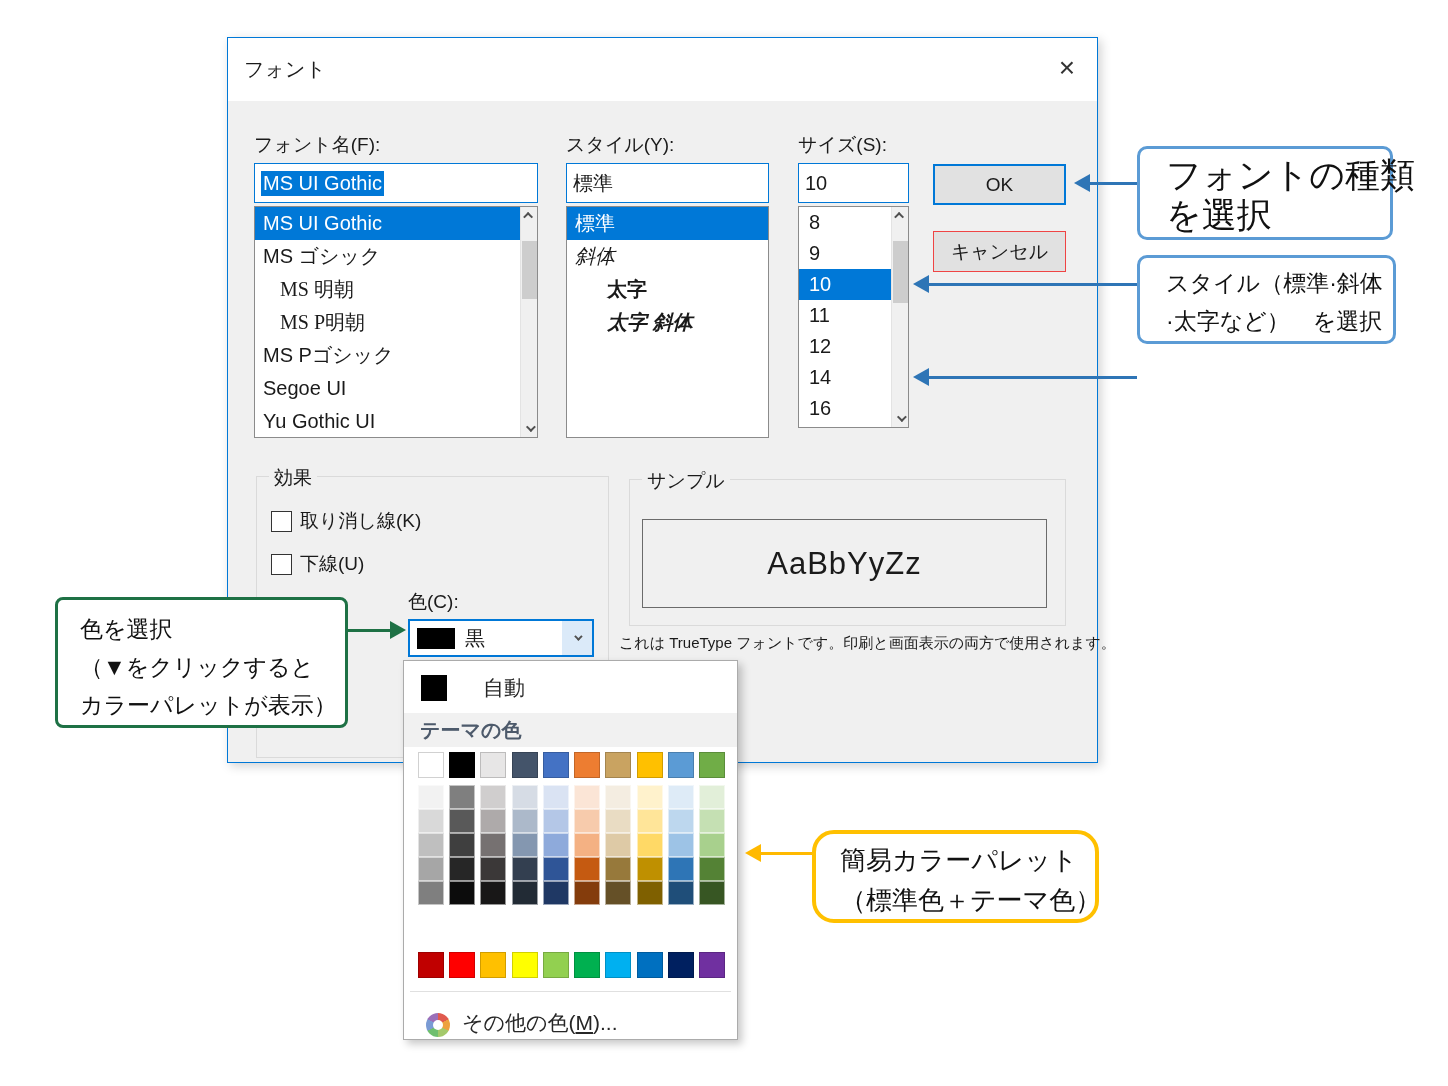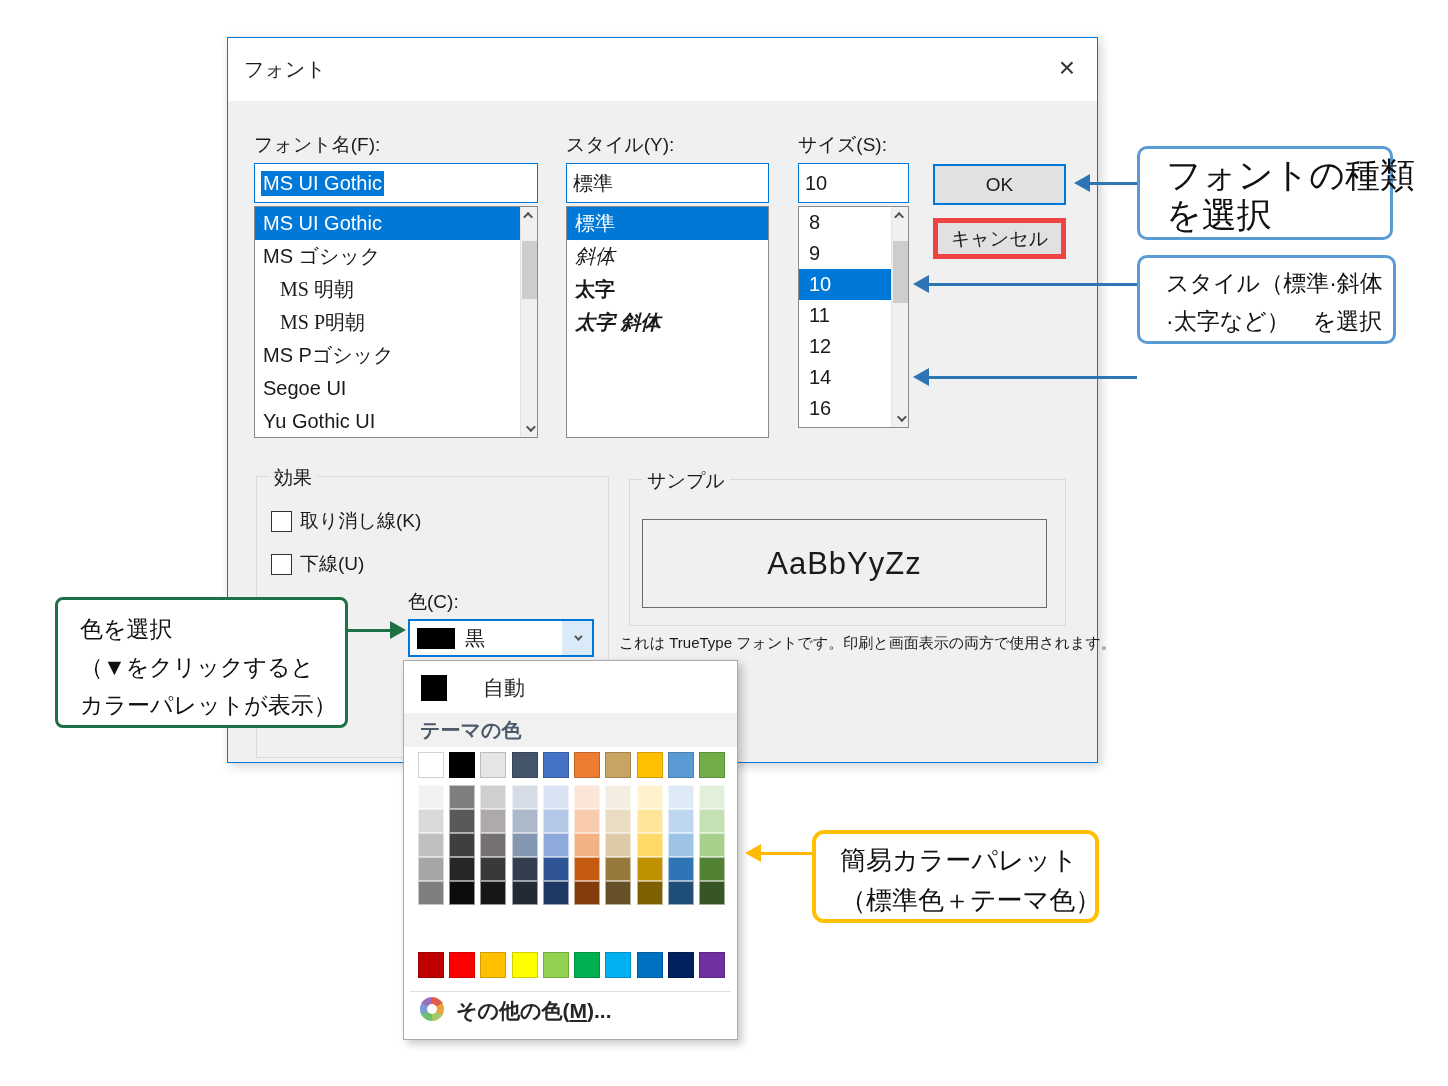--- a/index.html
+++ b/index.html
@@ -17,37 +17,37 @@
   .tinput{position:absolute;background:#fff;border:1px solid #0078d7;display:flex;align-items:center;
     padding-left:6px;font-size:20px;color:#1a1a1a;}
   .txt-sel{background:#0078d7;color:#fff;padding:1px 2px;}
 
   .listbox{position:absolute;background:#fff;border:1px solid #8b8b8b;}
   .items{position:absolute;left:0;top:0;bottom:0;overflow:hidden;}
   .li{height:33px;line-height:33px;padding-left:8px;font-size:20px;color:#1a1a1a;white-space:nowrap;}
   .li.sel-item{background:#0078d7;color:#fff;}
   .li.serif{font-family:"Liberation Serif","DejaVu Serif",serif;padding-left:25px;}
   .li.it{font-style:italic;}
-  .li.bd{font-weight:bold;}
+  .li.bd{font-weight:bold;margin-left:32px;}
   .size-li{height:31px;line-height:31px;padding-left:10px;font-size:20px;color:#1a1a1a;}
   .size-li.sel-item{background:#0078d7;color:#fff;}
 
   .vscroll{position:absolute;right:0;top:0;bottom:0;width:17px;background:#f0f0f0;border-left:1px solid #e3e3e3;}
   .sbtn{position:absolute;left:0;width:100%;height:17px;display:flex;align-items:center;justify-content:center;}
   .sbtn.top{top:0;} .sbtn.bot{bottom:0;}
   .sthumb{position:absolute;left:1px;width:15px;background:#cdcdcd;}
   .chev{display:block;width:7px;height:7px;border-left:2px solid #505050;border-top:2px solid #505050;}
   .chev.up{transform:rotate(45deg) translateY(2px);}
   .chev.down{transform:rotate(225deg) translateY(2px);}
   .chev.small{width:6px;height:6px;}
 
   .btn{position:absolute;display:flex;align-items:center;justify-content:center;
     font-size:19px;color:#1a1a1a;background:#e1e1e1;cursor:pointer;}
   .btn.primary{border:2px solid #0078d7;}
-  .btn.normal{border:5px solid #ef4444;}
+  .btn.normal{border:1px solid #ef4444;margin-top:13px;}
 
   .groupbox{position:absolute;border:1px solid #dadada;}
   .gb-label{position:absolute;top:-12px;left:12px;background:#f0f0f0;padding:0 5px;font-size:19px;color:#1a1a1a;white-space:nowrap;}
   .checkrow{position:absolute;display:flex;align-items:center;}
   .checkbox{width:21px;height:21px;background:#fff;border:1px solid #333;margin-right:8px;flex:none;}
   .checklabel{font-size:19px;color:#1a1a1a;white-space:nowrap;}
 
   .combo{position:absolute;background:#fff;border:2px solid #0078d7;display:flex;align-items:center;}
   .swatch-black{width:38px;height:21px;background:#000;margin-left:7px;flex:none;}
   .combo-txt{font-size:20px;color:#1a1a1a;margin-left:10px;flex:1;}
@@ -67,35 +67,35 @@
   .pal-hdr span{margin-left:16px;font-size:20px;font-weight:bold;color:#4d5a6b;}
   .hdr-theme{top:52px;} .hdr-std{top:253px;}
   .swrow{position:absolute;left:14px;width:307px;display:flex;justify-content:space-between;}
   .swrow.theme{top:91px;height:27px;}
   .swrow.std{top:291px;height:27px;}
   .sw{width:26px;height:26px;border:1px solid rgba(0,0,0,.18);cursor:pointer;}
   .vargrid{position:absolute;left:14px;top:124px;width:307px;height:120px;display:flex;justify-content:space-between;}
   .varcol{width:26px;display:flex;flex-direction:column;}
   .varcell{width:26px;height:24px;border:1px solid rgba(255,255,255,.55);cursor:pointer;}
   .pal-sep{position:absolute;left:6px;right:6px;top:330px;height:1px;background:#e0e0e0;}
-  .more-row{position:absolute;left:2px;top:336px;width:100%;height:40px;display:flex;align-items:flex-start;cursor:pointer;font-weight:bold;}
+  .more-row{position:absolute;left:8px;top:336px;width:100%;height:40px;display:flex;align-items:flex-end;cursor:pointer;}
   .wheel{width:24px;height:24px;border-radius:50%;margin-left:14px;flex:none;position:relative;
     background:conic-gradient(#e05a4e 0 60deg,#eda13f 60deg 120deg,#a4c96b 120deg 180deg,#6fbf6f 180deg 240deg,#7a9bd4 240deg 300deg,#9b6fb8 300deg 360deg);}
   .wheel::after{content:"";position:absolute;left:7px;top:7px;width:10px;height:10px;border-radius:50%;background:#fff;}
   .more-label{font-size:21px;color:#262626;margin-left:12px;}
   .more-label u{text-decoration:underline;}
 
   
   .note{position:absolute;background:#fff;border-radius:10px;z-index:8;color:#111;}
   .note.blue{border:3px solid #5b9bd5;padding:6px 0 0 26px;}
   .note.blue div{font-size:35px;line-height:40px;white-space:nowrap;}
   .note.blue2 div{font-size:23px;line-height:38px;}
   .note.green{border:3px solid #1e7145;border-radius:8px;padding:10px 0 0 22px;}
   .note.green div{font-size:23px;line-height:38px;white-space:nowrap;}
-  .note.yellow{border:4px solid #ffc000;border-radius:12px;padding:6px 0 0 24px;}
+  .note.yellow{border:4px solid #ffc000;border-radius:22px;padding:6px 0 0 24px;}
   .note.yellow div{font-size:26px;line-height:40px;white-space:nowrap;}
 
   .aline{position:absolute;height:3px;z-index:9;}
   .ahead{position:absolute;width:0;height:0;z-index:9;}
   .ahead.left{border-top:9px solid transparent;border-bottom:9px solid transparent;border-right:16px solid #2e75b6;}
   .ahead.right{border-top:9px solid transparent;border-bottom:9px solid transparent;border-left:16px solid #1e7145;}
   .ahead.yleft{border-top:9px solid transparent;border-bottom:9px solid transparent;border-right:16px solid #ffb900;}
 </style>
 </head>
 <body>

